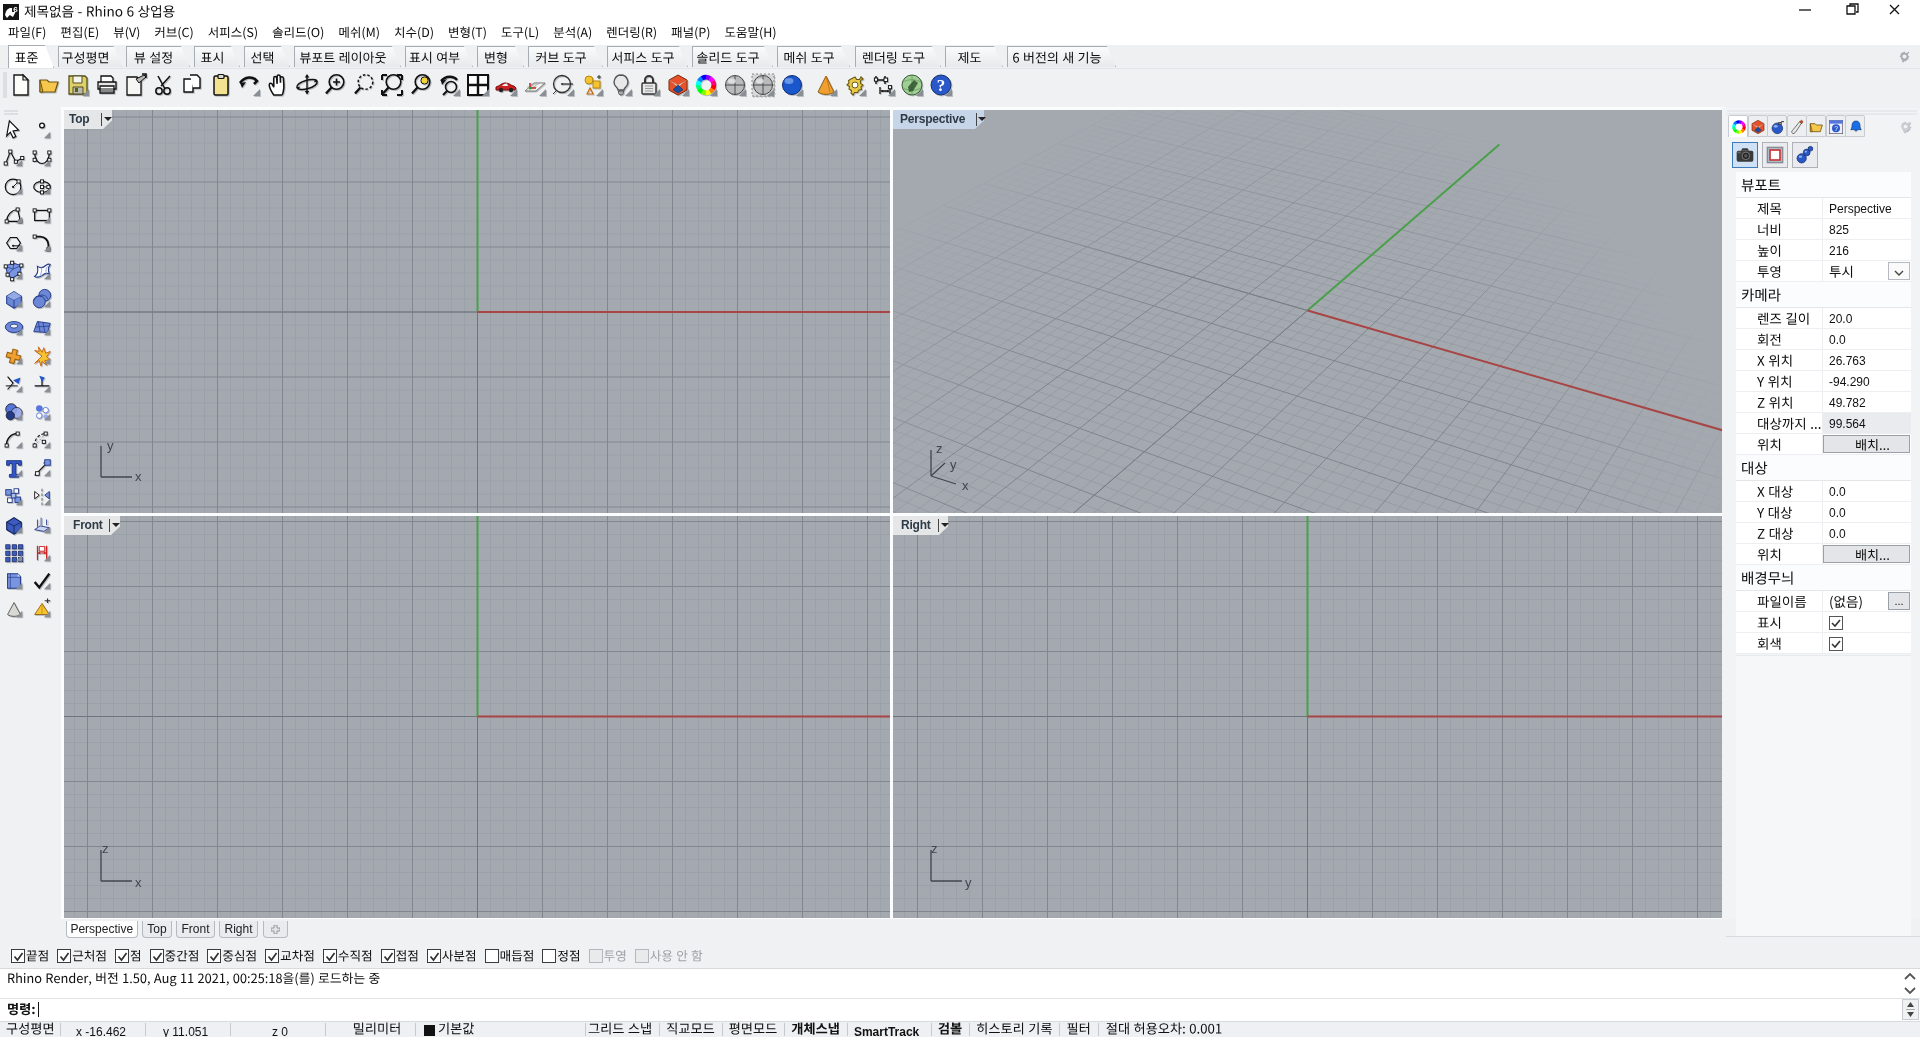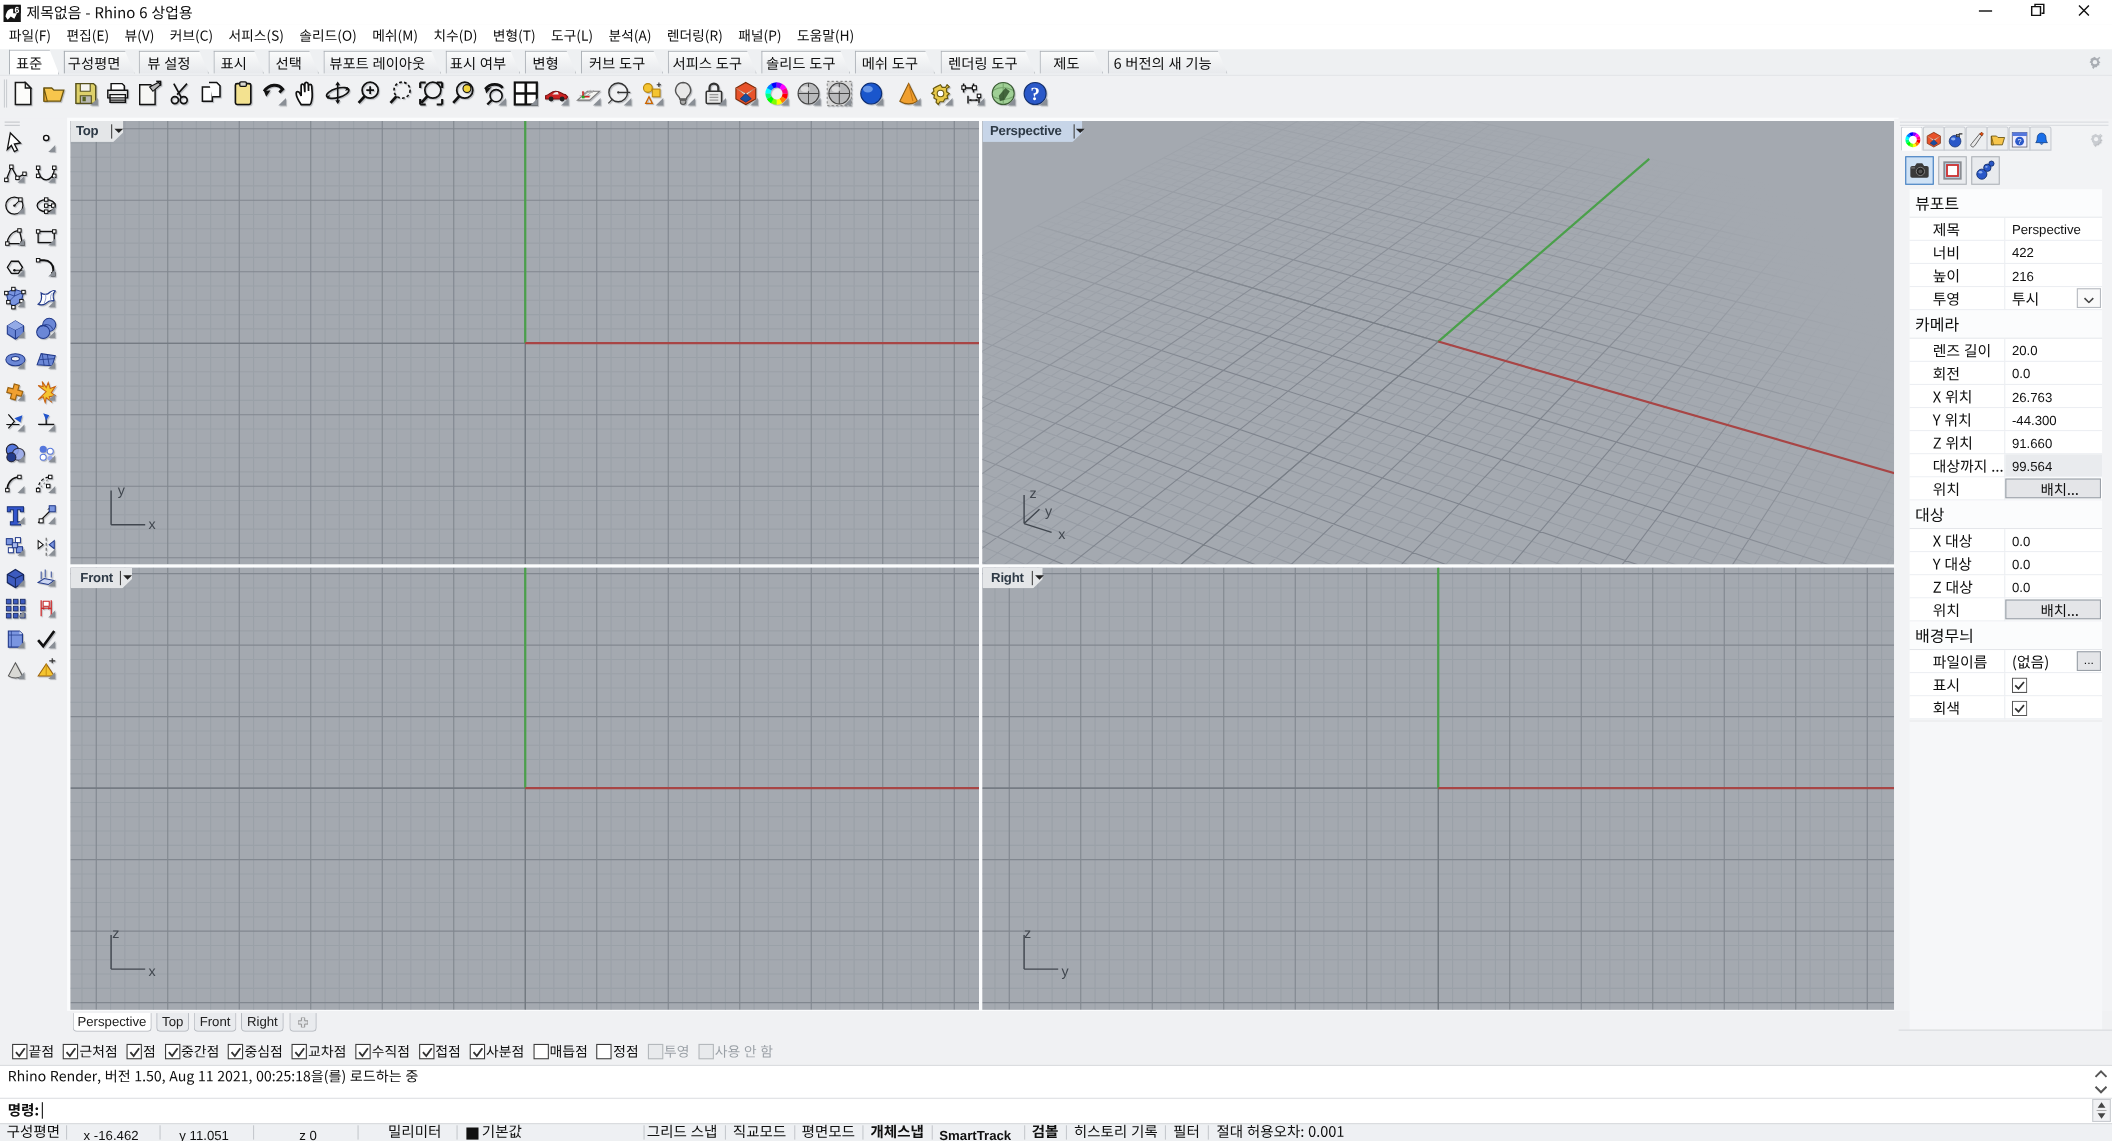--- a/index.html
+++ b/index.html
@@ -644,21 +644,21 @@
       <ellipse cx="6.5" cy="14" rx="2" ry="1.4" fill="#8fb0ee"></ellipse>
       <ellipse cx="13" cy="8" rx="1.4" ry="1" fill="#8fb0ee"></ellipse>
     </svg>
   </div>
 <div class="abs" style="left:1736px;top:172px;width:175px;height:26px;background:#fbfcfd;border-bottom:1px solid #e4e6ea"></div>
 <div class="abs" style="left:1736px;top:198px;width:175px;height:21px;background:#fff;border-bottom:1px solid #eceef2"></div>
 <div class="abs" style="left:1822px;top:198px;width:1px;height:21px;background:#eceef2"></div>
 <div class="num" style="left:1829px;top:202px">Perspective</div>
 <div class="abs" style="left:1736px;top:219px;width:175px;height:21px;background:#fff;border-bottom:1px solid #eceef2"></div>
 <div class="abs" style="left:1822px;top:219px;width:1px;height:21px;background:#eceef2"></div>
-<div class="num" style="left:1829px;top:223px">422</div>
+<div class="num" style="left:1829px;top:223px">825</div>
 <div class="abs" style="left:1736px;top:240px;width:175px;height:21px;background:#fff;border-bottom:1px solid #eceef2"></div>
 <div class="abs" style="left:1822px;top:240px;width:1px;height:21px;background:#eceef2"></div>
 <div class="num" style="left:1829px;top:244px">216</div>
 <div class="abs" style="left:1736px;top:261px;width:175px;height:21px;background:#fff;border-bottom:1px solid #eceef2"></div>
 <div class="abs" style="left:1822px;top:261px;width:1px;height:21px;background:#eceef2"></div>
 <div class="abs" style="left:1888px;top:262px;width:22px;height:18px;background:#fafafa;border:1px solid #b6bac0"></div>
 <svg class="abs" style="left:1894px;top:270px" width="10" height="6" viewBox="0 0 10 6">
     <path d="M1 1l4 4 4-4" stroke="#444" stroke-width="1.4" fill="none"></path>
   </svg>
 <div class="abs" style="left:1736px;top:282px;width:175px;height:26px;background:#fbfcfd;border-bottom:1px solid #e4e6ea"></div>
@@ -666,24 +666,24 @@
 <div class="abs" style="left:1822px;top:308px;width:1px;height:21px;background:#eceef2"></div>
 <div class="num" style="left:1829px;top:312px">20.0</div>
 <div class="abs" style="left:1736px;top:329px;width:175px;height:21px;background:#fff;border-bottom:1px solid #eceef2"></div>
 <div class="abs" style="left:1822px;top:329px;width:1px;height:21px;background:#eceef2"></div>
 <div class="num" style="left:1829px;top:333px">0.0</div>
 <div class="abs" style="left:1736px;top:350px;width:175px;height:21px;background:#fff;border-bottom:1px solid #eceef2"></div>
 <div class="abs" style="left:1822px;top:350px;width:1px;height:21px;background:#eceef2"></div>
 <div class="num" style="left:1829px;top:354px">26.763</div>
 <div class="abs" style="left:1736px;top:371px;width:175px;height:21px;background:#fff;border-bottom:1px solid #eceef2"></div>
 <div class="abs" style="left:1822px;top:371px;width:1px;height:21px;background:#eceef2"></div>
-<div class="num" style="left:1829px;top:375px">-44.300</div>
+<div class="num" style="left:1829px;top:375px">-94.290</div>
 <div class="abs" style="left:1736px;top:392px;width:175px;height:21px;background:#fff;border-bottom:1px solid #eceef2"></div>
 <div class="abs" style="left:1822px;top:392px;width:1px;height:21px;background:#eceef2"></div>
-<div class="num" style="left:1829px;top:396px">91.660</div>
+<div class="num" style="left:1829px;top:396px">49.782</div>
 <div class="abs" style="left:1736px;top:413px;width:175px;height:21px;background:#fff;border-bottom:1px solid #eceef2"></div>
 <div class="abs" style="left:1822px;top:413px;width:1px;height:21px;background:#eceef2"></div>
 <div class="abs" style="left:1823px;top:413px;width:88px;height:20px;background:#e9ebee"></div>
 <div class="num" style="left:1829px;top:417px">99.564</div>
 <div class="abs" style="left:1736px;top:434px;width:175px;height:21px;background:#fff;border-bottom:1px solid #eceef2"></div>
 <div class="abs" style="left:1822px;top:434px;width:1px;height:21px;background:#eceef2"></div>
 <div class="abs" style="left:1823px;top:435px;width:87px;height:18px;background:#e4e5e8;border:1px solid #9aa0a8"></div>
 <div class="abs" style="left:1736px;top:455px;width:175px;height:26px;background:#fbfcfd;border-bottom:1px solid #e4e6ea"></div>
 <div class="abs" style="left:1736px;top:481px;width:175px;height:21px;background:#fff;border-bottom:1px solid #eceef2"></div>
 <div class="abs" style="left:1822px;top:481px;width:1px;height:21px;background:#eceef2"></div>

